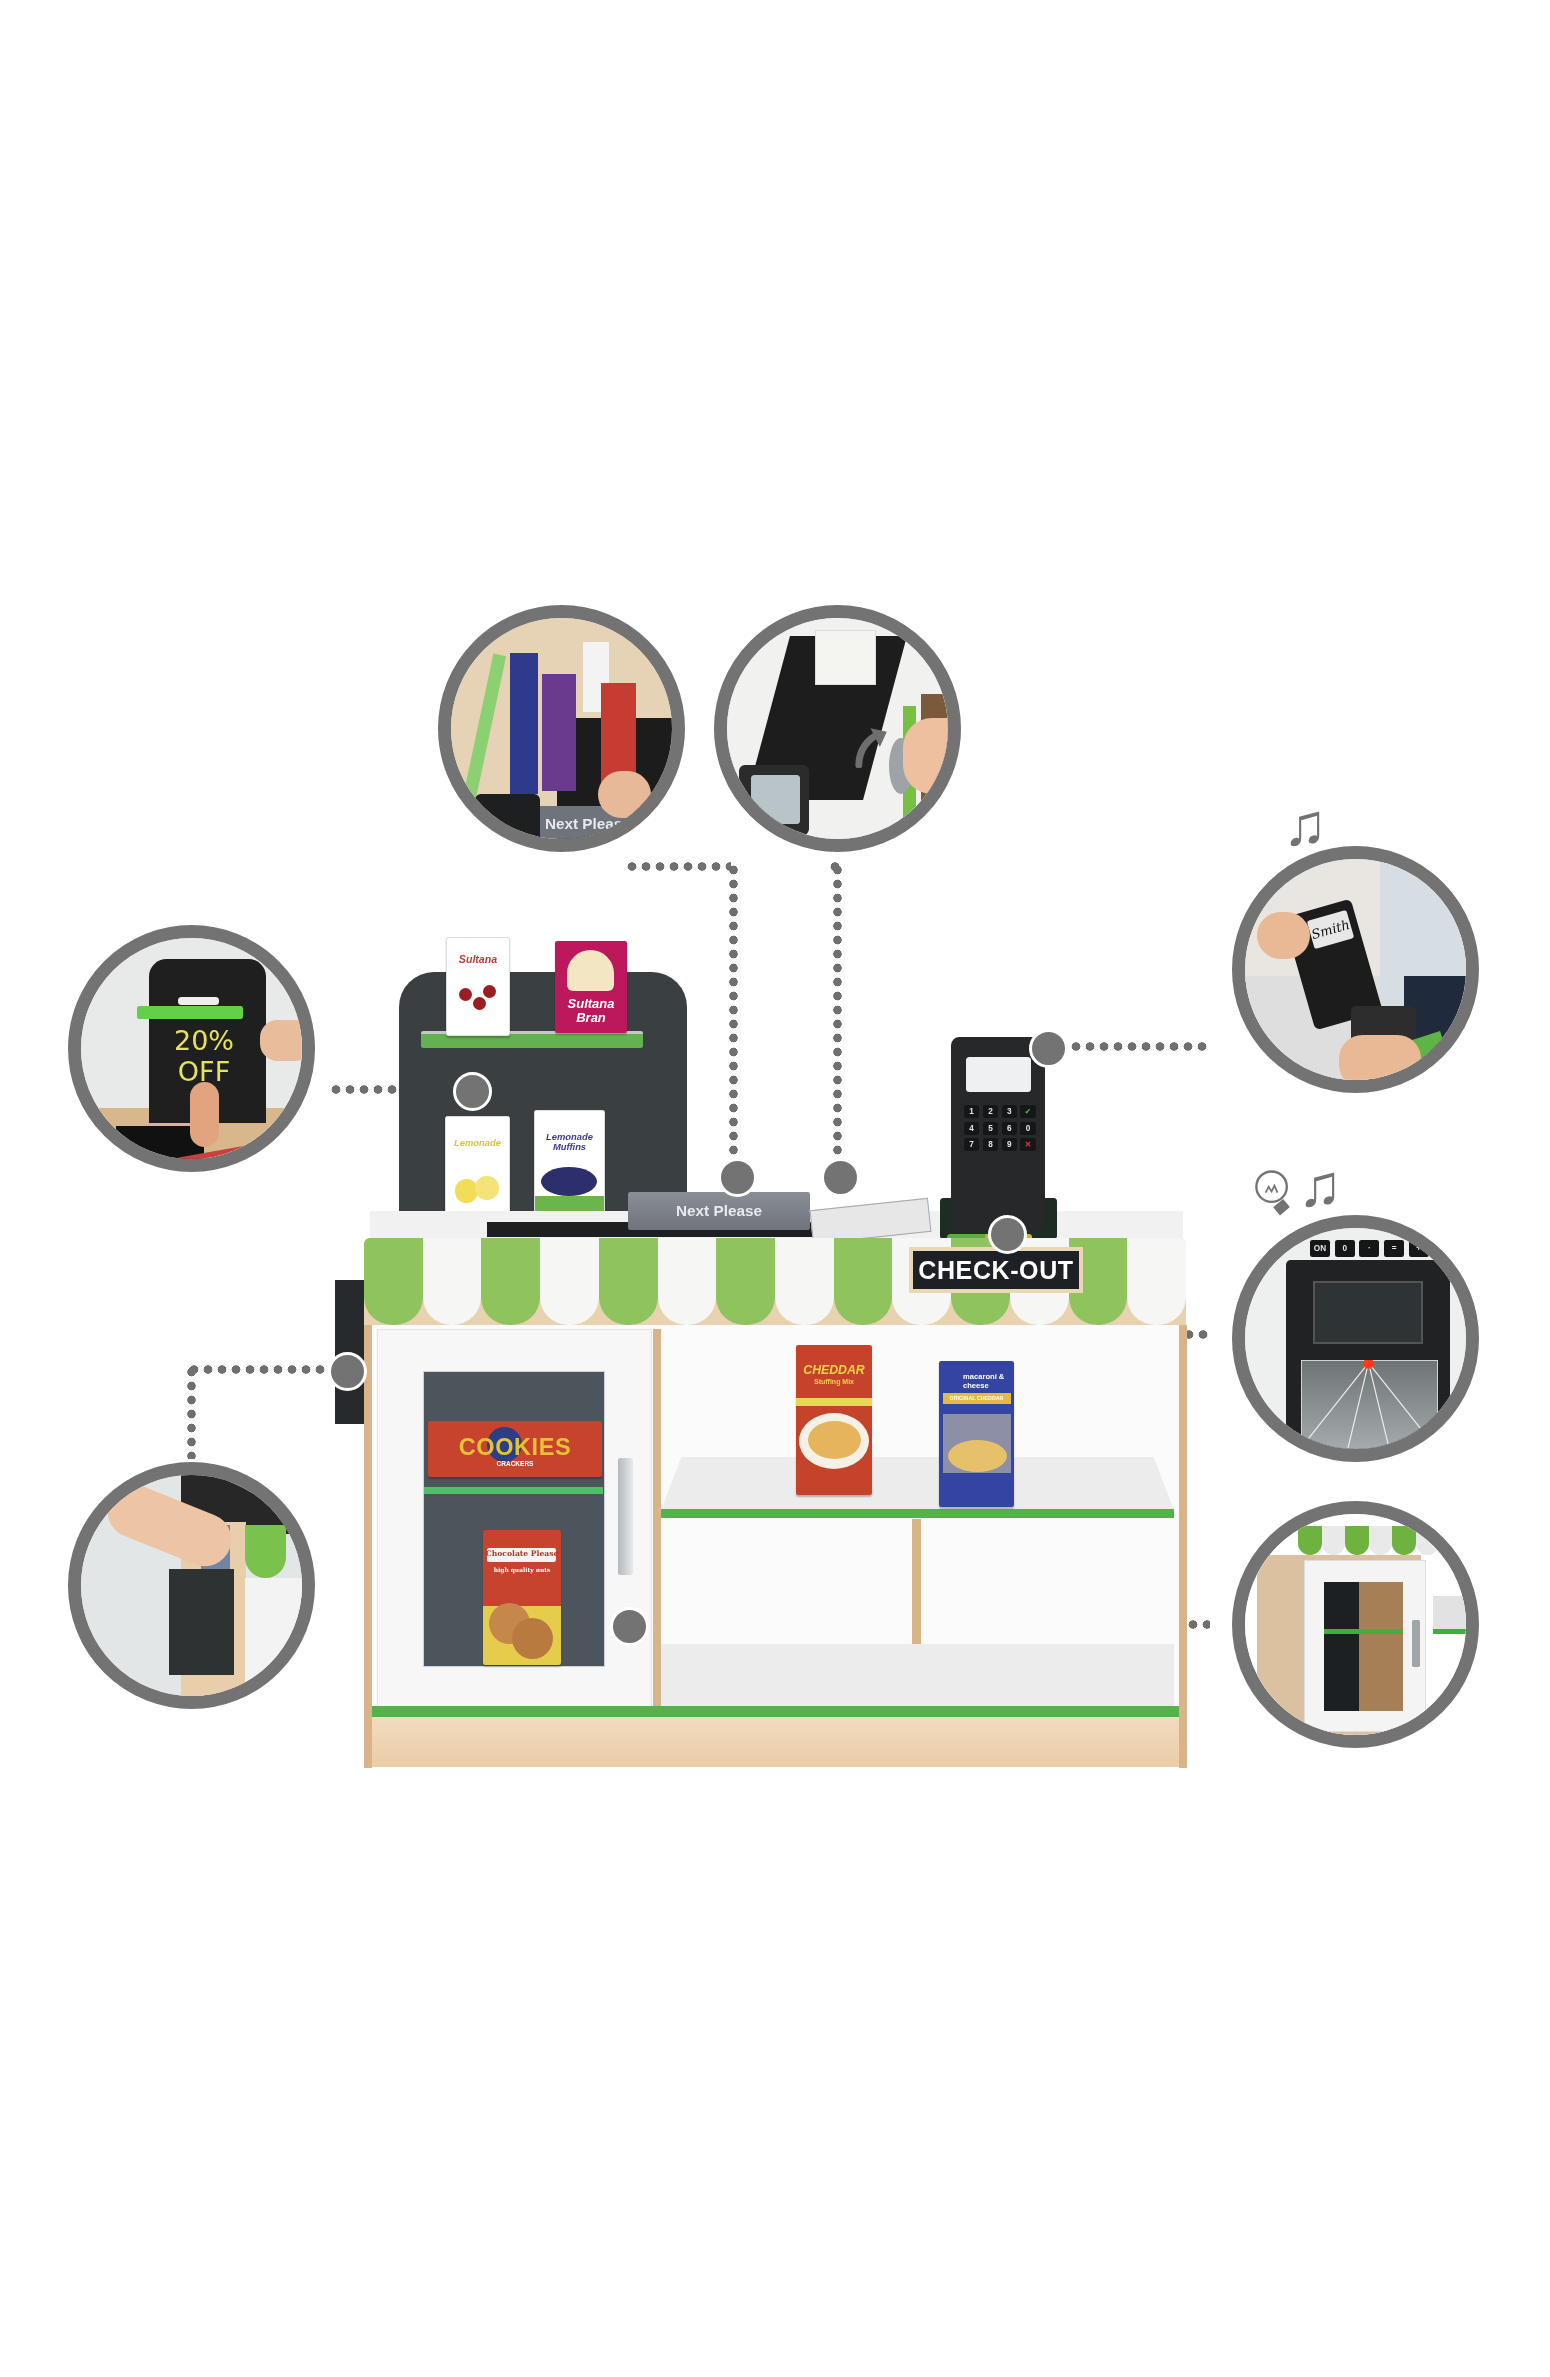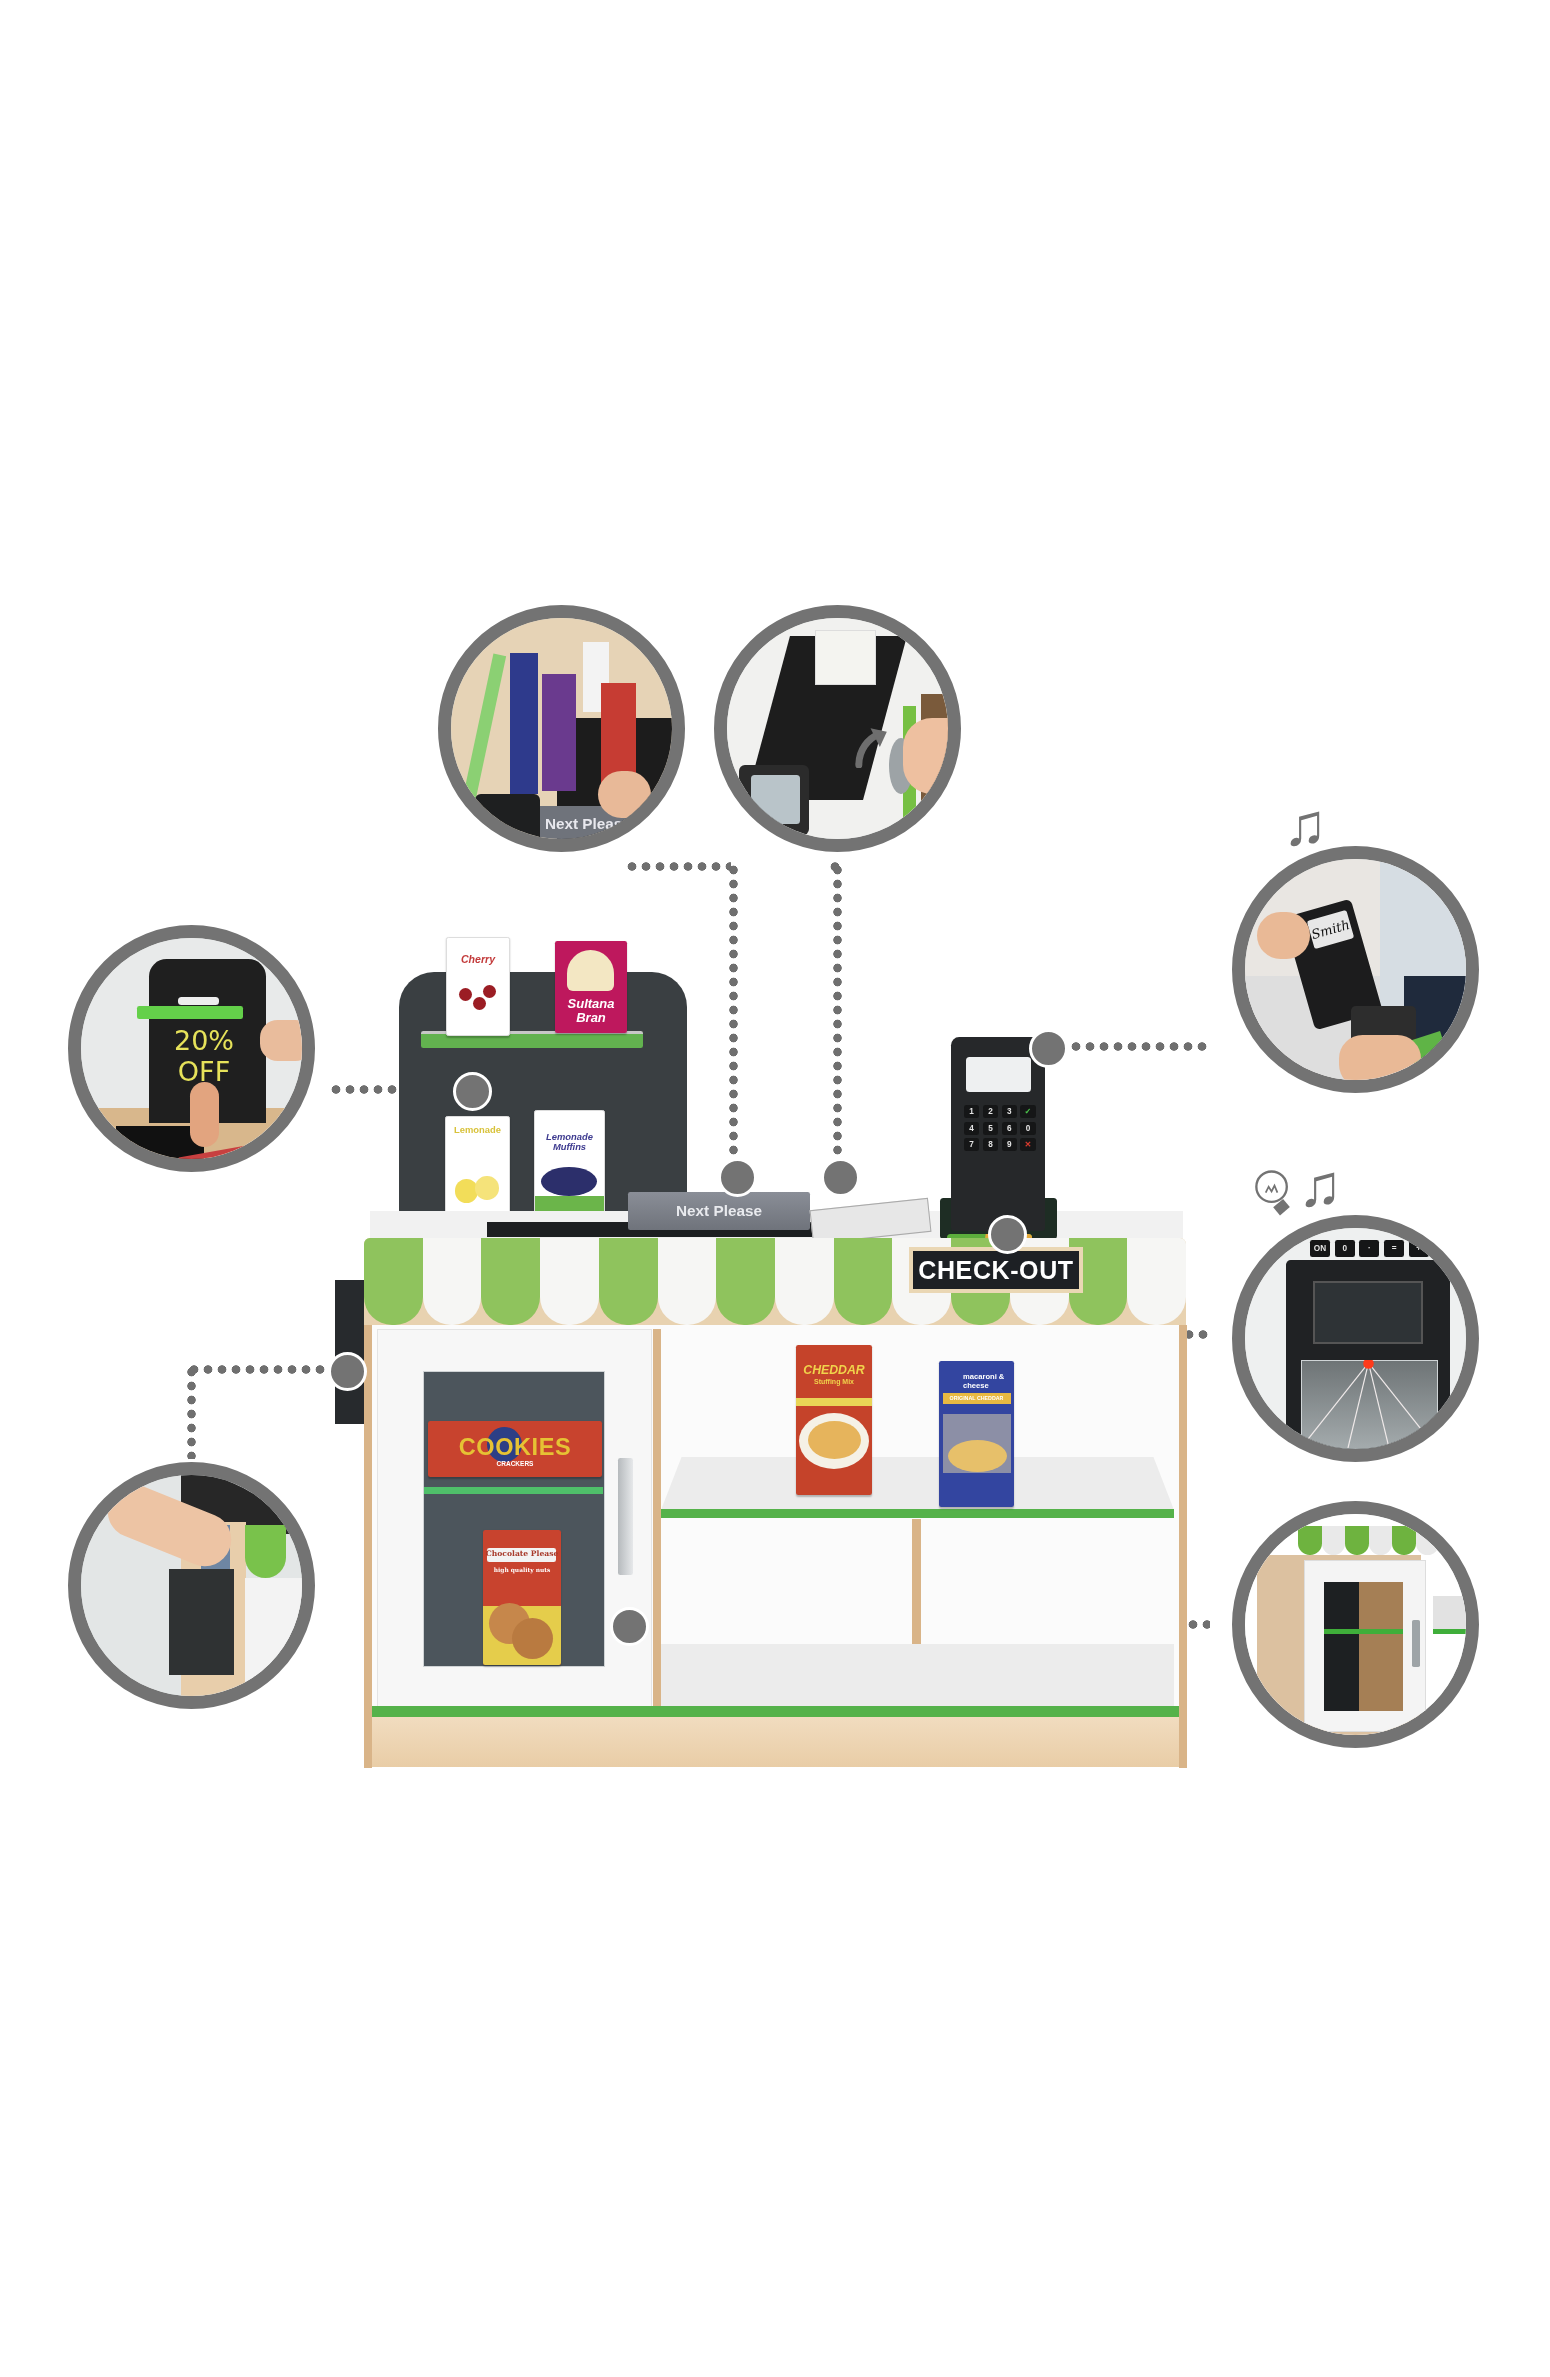--- a/index.html
+++ b/index.html
@@ -192,31 +192,31 @@
 <div class="dots-h" style="left:1000px;top:1330px;width:211px;"></div>
 <div class="dots-h" style="left:187px;top:1365px;width:141px;"></div>
 <div class="dots-v" style="left:187px;top:1365px;height:94px;"></div>
 <div class="dots-h" style="left:640px;top:1620px;width:570px;"></div>
 
 <div class="abs chalk" style="left:399px;top:972px;width:288px;height:247px;border-radius:35px 35px 0 0;"></div>
 
 <div class="abs" style="left:421px;top:1031px;width:222px;height:14px;background:#62b24f;border-top:3.5px solid #c7c7c7;border-radius:2.3px;"></div>
 
 <div class="box" style="left:446px;top:937px;width:62px;height:97px;background:#ffffff;border:0.6px solid #ddd;">
-  <div class="box-label" style="top:14.7px;font-size:10.6px;color:#c33b3b;font-style:italic;">Cherry</div>
+  <div class="box-label" style="top:14.7px;font-size:10.6px;color:#c33b3b;font-style:italic;">Sultana</div>
   <div class="abs" style="left:11.7px;top:50px;width:13px;height:13px;border-radius:50%;background:#9b1d24;"></div>
   <div class="abs" style="left:26.4px;top:59px;width:13px;height:13px;border-radius:50%;background:#9b1d24;"></div>
   <div class="abs" style="left:36px;top:47px;width:13px;height:13px;border-radius:50%;background:#9b1d24;"></div>
 </div>
 <div class="box" style="left:555px;top:941px;width:72px;height:92px;background:#be185d;">
   <div class="abs" style="left:11.7px;top:8.8px;width:47px;height:41px;background:#f3e7c3;border-radius:23.5px 23.5px 5.9px 5.9px;"></div>
   <div class="box-label" style="top:56px;font-size:13px;color:#fff;font-style:italic;line-height:14px;padding:0 2.3px;">Sultana Bran</div>
 </div>
 <div class="box" style="left:445px;top:1116px;width:63px;height:97px;background:#ffffff;border:0.6px solid #ddd;">
-  <div class="box-label" style="top:7px;font-size:9.4px;color:#d8c23a;">Lemonade</div>
+  <div class="box-label" style="top:20px;font-size:9.4px;color:#d8c23a;font-style:italic;">Lemonade</div>
   <div class="abs" style="left:8.8px;top:62px;width:23.5px;height:23.5px;border-radius:50%;background:#f2dd59;"></div>
   <div class="abs" style="left:29px;top:59px;width:23.5px;height:23.5px;border-radius:50%;background:#f5e37a;"></div>
 </div>
 <div class="box" style="left:534px;top:1110px;width:69px;height:105px;background:#ffffff;border:0.6px solid #ddd;">
   <div class="box-label" style="top:20.6px;font-size:9.4px;color:#3d3a8f;font-style:italic;line-height:10.6px;">Lemonade Muffins</div>
   <div class="abs" style="left:5.9px;top:56px;width:56px;height:29px;border-radius:50%;background:#2c2f6b;"></div>
   <div class="abs" style="left:0;top:85px;width:69px;height:19.4px;background:#6bb54a;"></div>
 </div>
 
 <div class="abs" style="left:370px;top:1211px;width:813px;height:28px;background:#f1f1f1;"></div>

